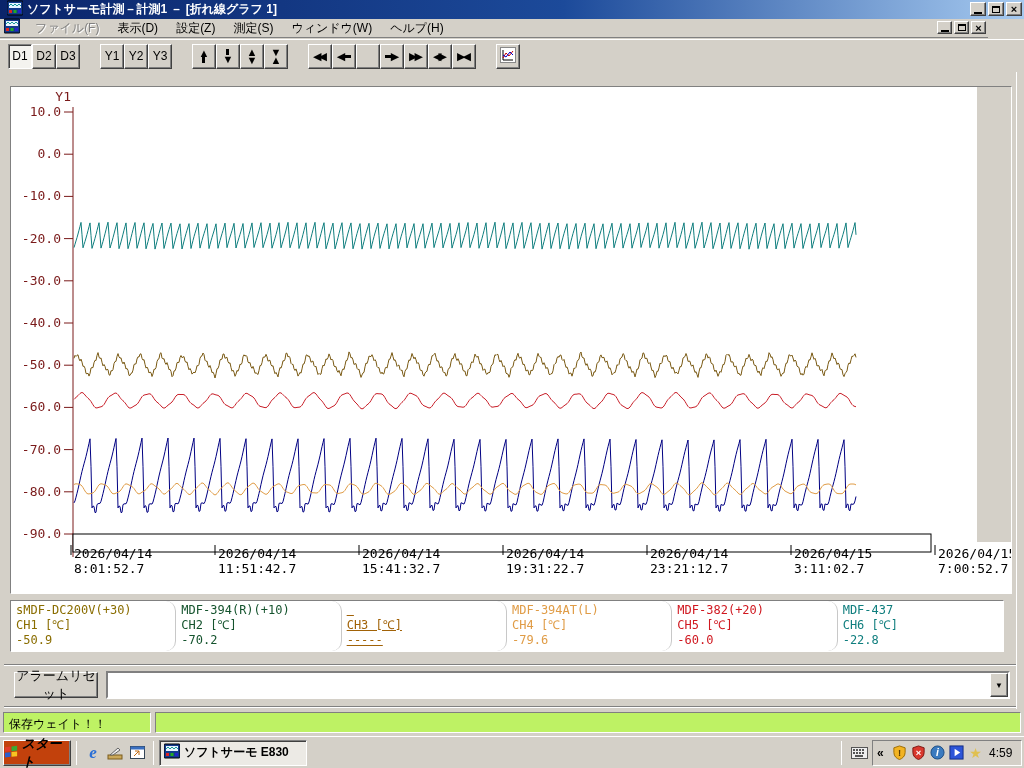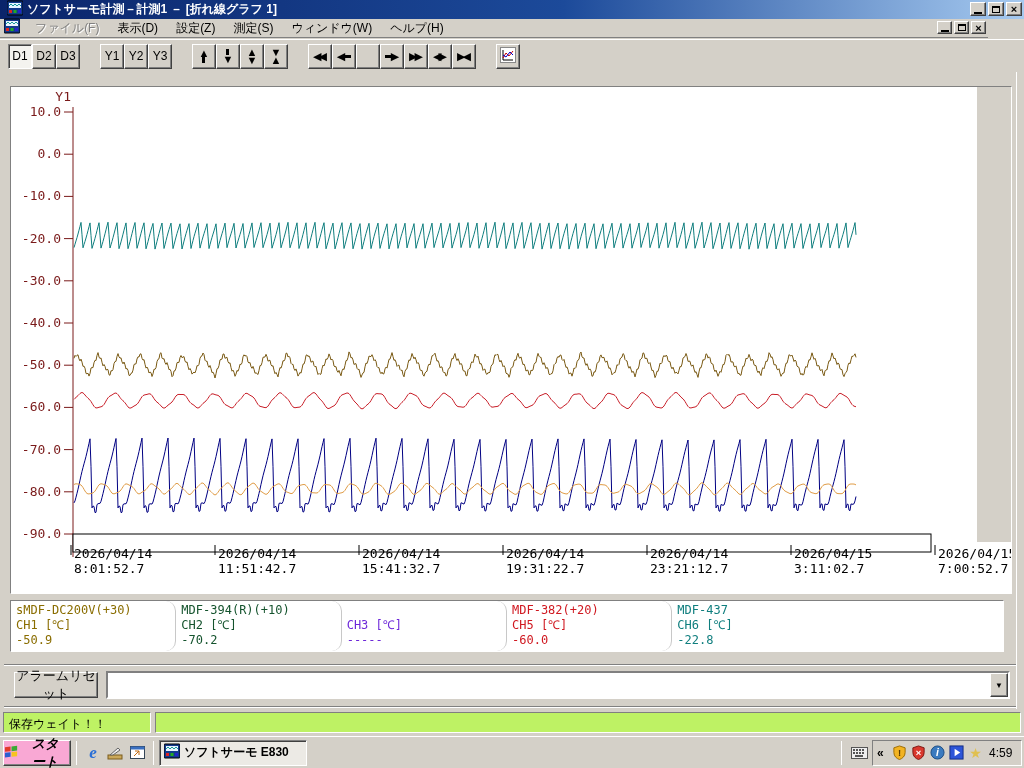--- a/index.html
+++ b/index.html
@@ -73,23 +73,23 @@
     display:flex; align-items:center; justify-content:center; font-size:8px; }
 
   
   #statusbar { position:absolute; left:0; top:709px; width:1024px; height:27px; background:#d4d0c8; }
   .status-cell { position:absolute; top:3px; height:21px; background:#bef264;
     border:1px solid; border-color:#808080 #fff #fff #808080; font-size:12px; padding:3px 5px; white-space:nowrap; }
 
   
   #taskbar { position:absolute; left:0; top:736px; width:1024px; height:32px;
     background:#d4d0c8; border-top:1px solid #fff; display:flex; align-items:center; }
-  #start-btn { margin-left:3px; width:68px; height:26px; background:#f9a8d4;
+  #start-btn { margin-left:3px; width:68px; height:26px; background:#c2410c;
     border:1px solid; border-color:#fff #404040 #404040 #fff; box-shadow:inset -1px -1px 0 #808080;
-    display:flex; align-items:center; justify-content:center; gap:13px; }
+    display:flex; align-items:center; justify-content:center; gap:3px; }
   #start-label { font-size:13px; font-weight:bold; font-style:italic; }
   .tsep { width:1px; height:24px; background:#808080; border-right:1px solid #fff; margin:0 5px; }
   .ql-icon { width:22px; height:24px; display:flex; align-items:center; justify-content:center; }
   #task-btn { width:148px; height:26px; background:#eceae5;
     border:1px solid; border-color:#808080 #fff #fff #808080; box-shadow:inset 1px 1px 0 #404040;
     display:flex; align-items:center; gap:4px; padding:0 4px; }
   #task-label { font-size:12px; font-weight:bold; white-space:nowrap; overflow:hidden; }
   #tray-spacer { flex:1; }
   #kbd-icon { margin:0 4px; display:flex; align-items:center; }
   #tray { width:150px; height:26px; margin-right:2px; border:1px solid;
@@ -313,24 +313,29 @@
       <div class="legend-cell" style="color: rgb(138, 109, 0);">
         <div>sMDF-DC200V(+30)</div>
         <div>CH1 [℃]</div>
         <div>-50.9</div>
       </div>
       <div class="legend-cell" style="color: #14532d;">
         <div>MDF-394(R)(+10)</div>
         <div>CH2 [℃]</div>
         <div>-70.2</div>
       </div>
-      <div class="legend-cell" style="color: #6d28d9;">
+      <div class="legend-cell" style="color: #a16207; text-decoration: underline;">
         <div>&nbsp;</div>
         <div>CH3 [℃]</div>
         <div>-----</div>
+      </div>
+      <div class="legend-cell" style="color: rgb(224, 156, 70);">
+        <div>MDF-394AT(L)</div>
+        <div>CH4 [℃]</div>
+        <div>-79.6</div>
       </div>
       <div class="legend-cell" style="color: rgb(208, 24, 32);">
         <div>MDF-382(+20)</div>
         <div>CH5 [℃]</div>
         <div>-60.0</div>
       </div>
       <div class="legend-cell" style="color: rgb(15, 126, 126);">
         <div>MDF-437</div>
         <div>CH6 [℃]</div>
         <div>-22.8</div>

